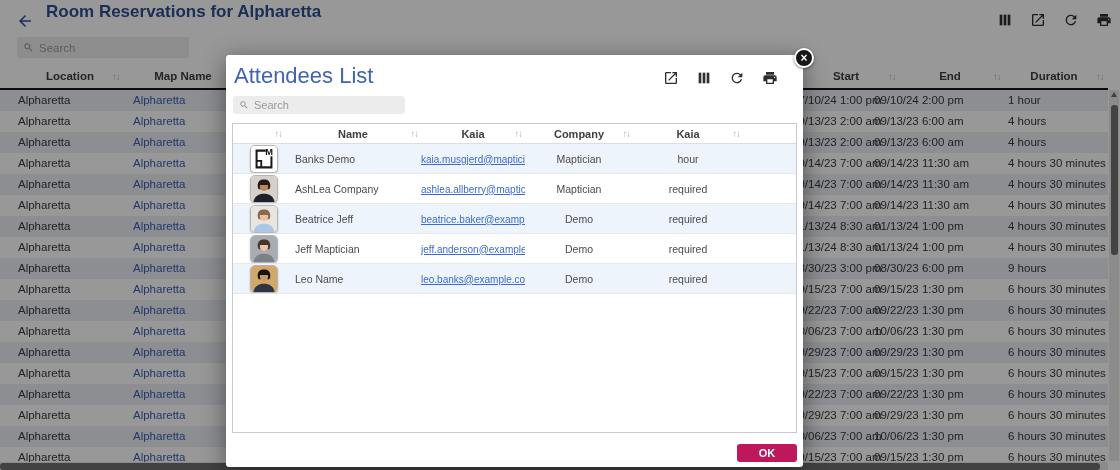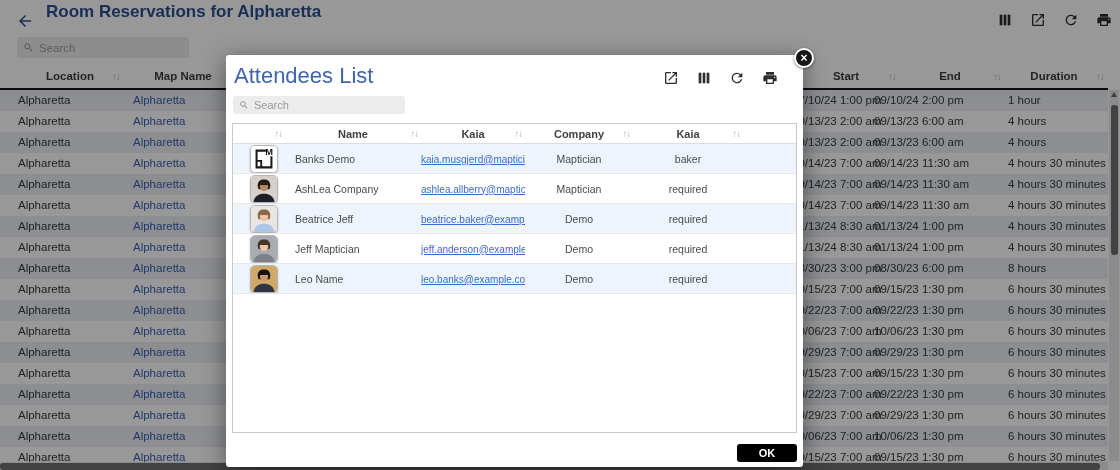--- a/index.html
+++ b/index.html
@@ -80,21 +80,21 @@
   .m-cell { white-space:nowrap; overflow:hidden; }
   .m-cell.ctr { text-align:center; }
   .m-cell.w-name { padding-left:10px; }
   .m-row a { color:#3a6bd0; font-size:10px; text-decoration:underline; cursor:pointer; }
 
   .avatar { display:block; width:28px; height:28px; margin-left:17px; border-radius:5px;
             overflow:hidden; border:1px solid #b5b5b5; box-shadow:0 1px 2px rgba(0,0,0,.25);
             background:#fff; }
   .avatar svg { display:block; width:26px; height:26px; }
 
-  .m-ok { position:absolute; left:511px; top:389px; width:60px; height:18px; background:#000000;
+  .m-ok { position:absolute; left:511px; top:389px; width:60px; height:18px; background:#be185d;
           border:none; border-radius:3px; color:#ffffff; font-family:inherit; font-size:11px;
           font-weight:bold; cursor:pointer; }
 </style>
 </head>
 <body>
 
 <div class="screen">
 
   <div class="bg-page">
 
@@ -205,21 +205,21 @@
           <span class="c c-st">01/13/24 8:30 am</span>
           <span class="c c-en">01/13/24 1:00 pm</span>
           <span class="c c-du">4 hours 30 minutes</span>
         </div>
 
         <div class="bg-row">
           <span class="c c-loc">Alpharetta</span>
           <span class="c c-map">Alpharetta</span>
           <span class="c c-st">08/30/23 3:00 pm</span>
           <span class="c c-en">08/30/23 6:00 pm</span>
-          <span class="c c-du">8 hours</span>
+          <span class="c c-du">9 hours</span>
         </div>
 
         <div class="bg-row">
           <span class="c c-loc">Alpharetta</span>
           <span class="c c-map">Alpharetta</span>
           <span class="c c-st">09/15/23 7:00 am</span>
           <span class="c c-en">09/15/23 1:30 pm</span>
           <span class="c c-du">6 hours 30 minutes</span>
         </div>
 
@@ -361,21 +361,21 @@
                   <path d="M16 5 H6 V23 H22 V11" stroke="#1a1a1a" stroke-width="2.2" fill="none"></path>
                   <path d="M6 16 h5 v7" stroke="#1a1a1a" stroke-width="2" fill="none"></path>
                   <text x="19.5" y="10" font-size="10" font-weight="bold" fill="#111" text-anchor="middle" font-family="Liberation Sans, sans-serif">M</text>
                 </svg>
 
               </span>
             </div>
             <div class="m-cell w-name">Banks Demo</div>
             <div class="m-cell w-email ctr"><a>kaia.musgjerd@maptician.com</a></div>
             <div class="m-cell w-comp ctr">Maptician</div>
-            <div class="m-cell w-type ctr">baker</div>
+            <div class="m-cell w-type ctr">hour</div>
             <div class="m-cell w-fill"></div>
           </div>
 
           <div class="m-row">
             <div class="m-cell w-av">
               <span class="avatar" data-kind="photo" style="--bg: #d6d0ca; --hair: #241c19; --skin: #bd8663; --body: #20202a;">
 
                 <svg class="photo-art" viewBox="0 0 28 28">
                   <rect width="28" height="28" style="fill:var(--bg)"></rect>
                   <path d="M14 3.6c-4.2 0-6.8 3-6.8 6.6 0 1.6.4 3 1 4h11.6c.6-1 1-2.4 1-4 0-3.6-2.6-6.6-6.8-6.6z" style="fill:var(--hair)"></path>

